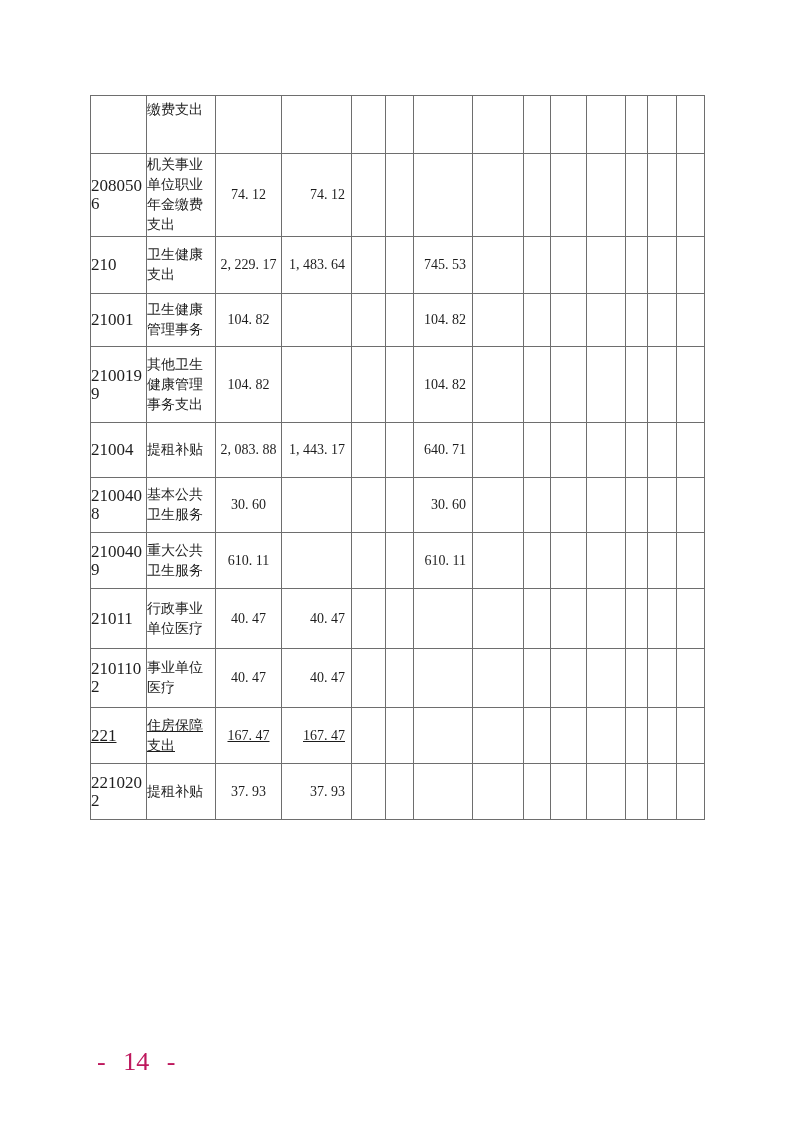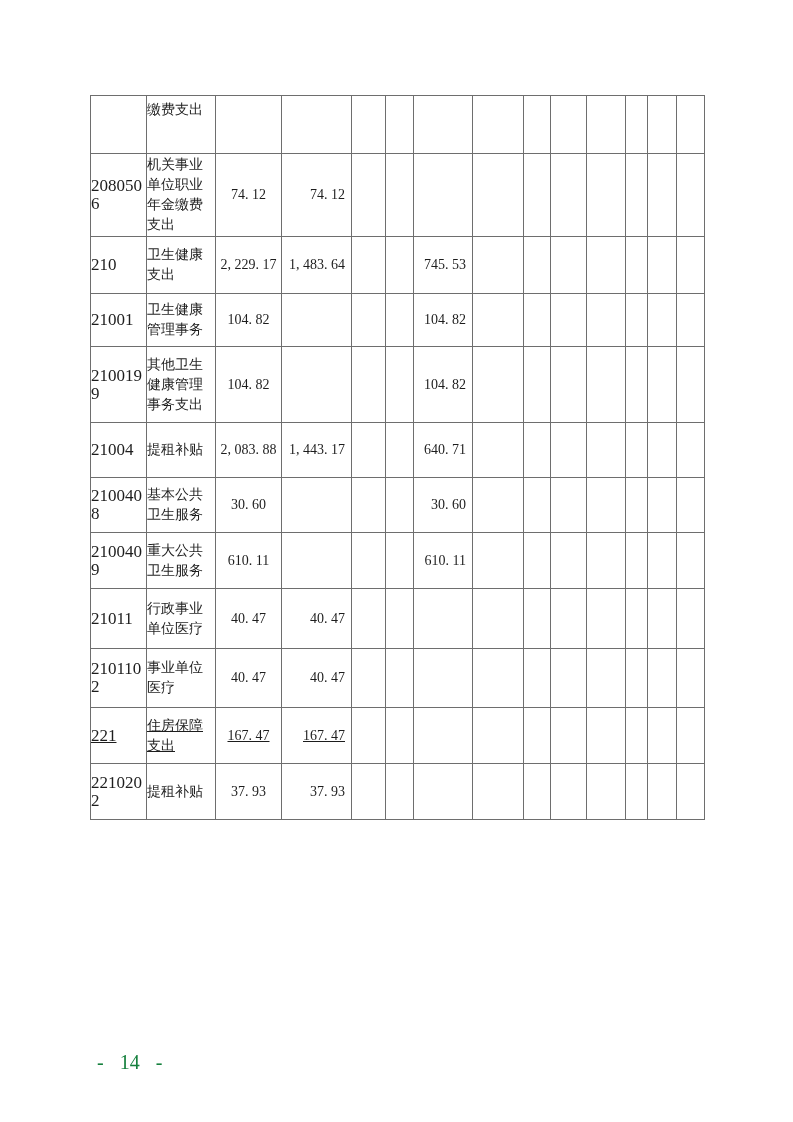--- a/index.html
+++ b/index.html
@@ -52,24 +52,24 @@
     white-space:nowrap;
   }
   td.c-val.right {
     text-align:right;
     padding-right:6px;
   }
   .page-number {
     position:absolute;
     left:97px;
     top:1051px;
-    font-size:20px;
+    font-size:26px;
     line-height:22px;
     word-spacing:11px;
-    color:#15803d;
+    color:#be185d;
   }
 </style>
 </head>
 <body>
 
 <div class="page">
 
   <table class="budget-table">
     <colgroup>
       <col style="width:56px">

